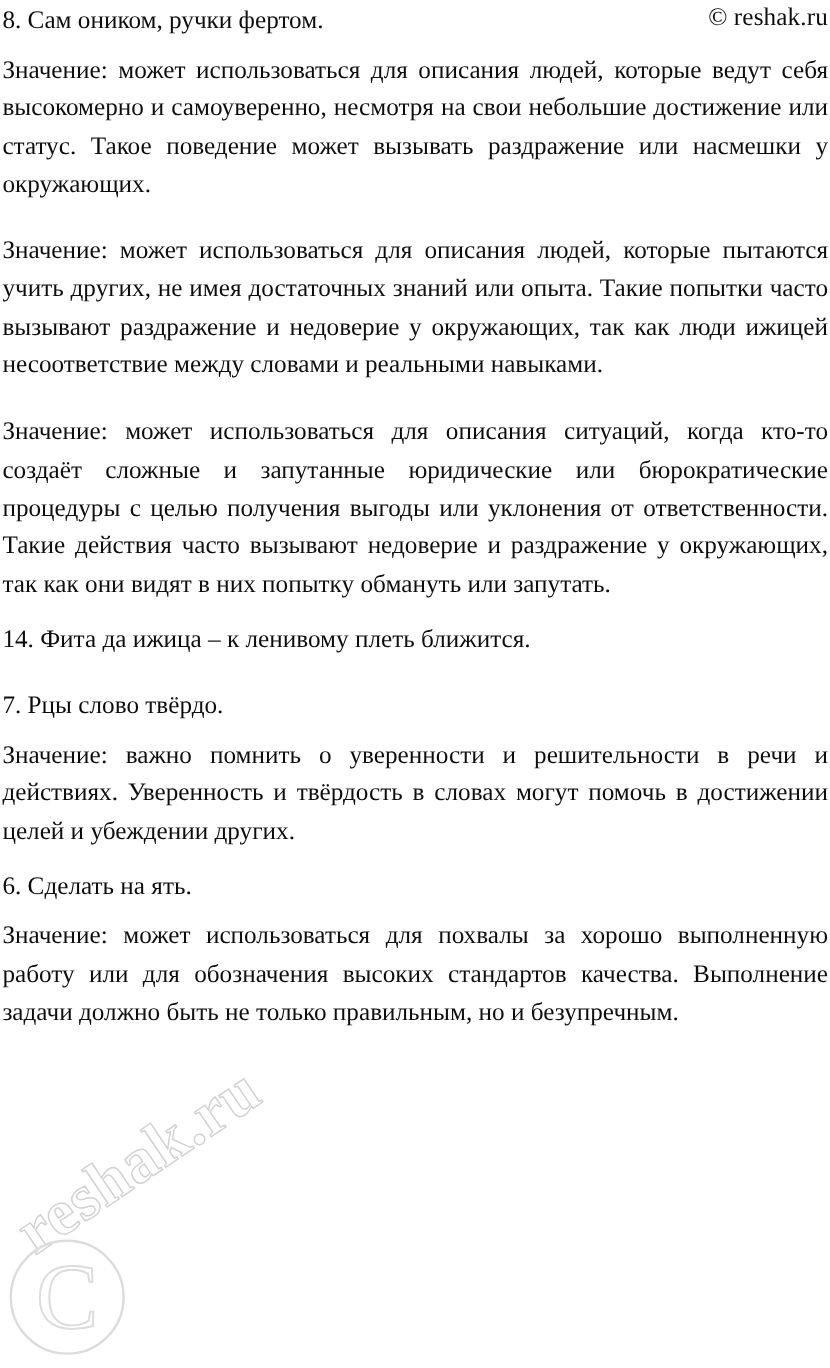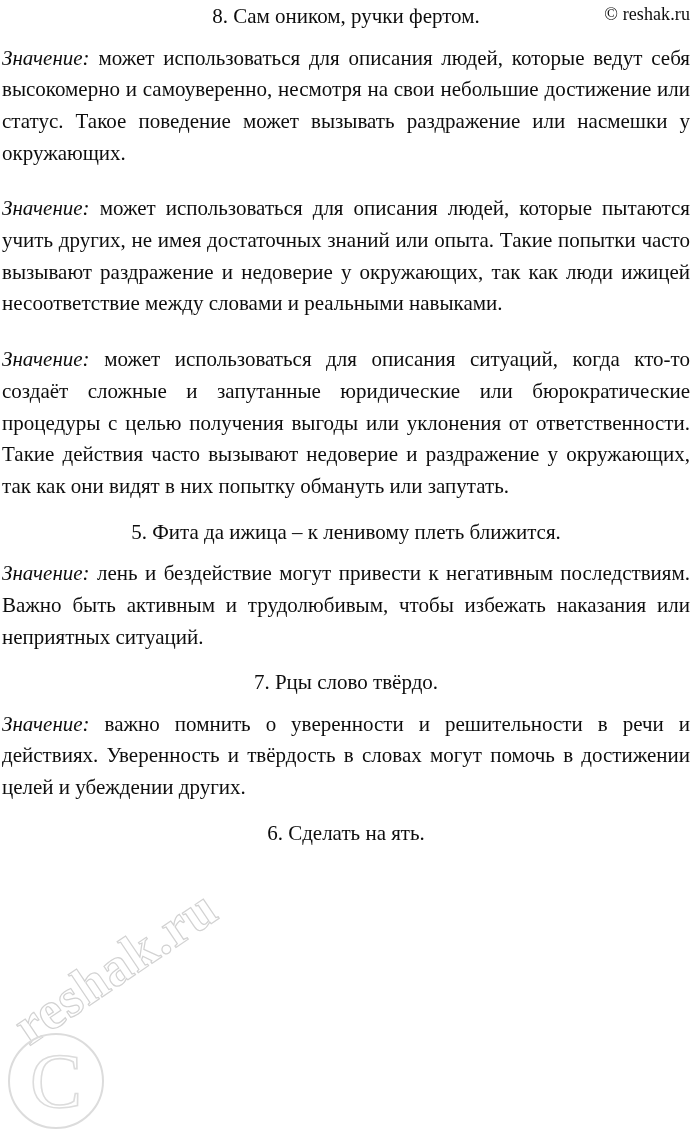--- a/index.html
+++ b/index.html
@@ -22,52 +22,51 @@
     height: 1140px;
     box-sizing: border-box;
     padding: 0 2px 0 2px;
   }
 
   
   .header {
     position: absolute;
     top: 0px;
     right: 2px;
-    font-size: 18px;
+    font-size: 21px;
     line-height: 28px;
     letter-spacing: 0.1px;
     white-space: nowrap;
   }
 
   
   .content {
     position: relative;
     z-index: 2;
     padding-top: 1px;
   }
 
   .heading {
     font-size: 21px;
     line-height: 31.5px;
-    text-align: center;
+    text-align: left;
     margin: 0;
     white-space: nowrap;
   }
 
   .para {
     font-size: 21px;
     line-height: 31.7px;
     text-align: justify;
     text-justify: inter-word;
     margin: 0;
     hyphens: manual;
   }
 
   .para .term {
-    font-style: italic;
   }
 
   .gap-after-heading { height: 10px; }
   .gap-after-para    { height: 14px; }
 
   
   .watermark {
     position: absolute;
     left: 0;
     top: 975px;
@@ -132,25 +131,25 @@
       <p class="heading">8. Сам оником, ручки фертом.</p>
       <div class="gap-after-heading"></div>
       <p class="para"><span class="term">Значение:</span><span class="body"> может использоваться для описания людей, которые ведут себя высокомерно и самоуверенно, несмотря на свои небольшие достижение или статус. Такое поведение может вызывать раздражение или насмешки у окружающих.</span></p>
       <div class="gap-after-para"></div>
       <div class="gap-after-heading"></div>
       <p class="para"><span class="term">Значение:</span><span class="body"> может использоваться для описания людей, которые пытаются учить других, не имея достаточных знаний или опыта. Такие попытки часто вызывают раздражение и недоверие у окружающих, так как люди ижицей несоответствие между словами и реальными навыками.</span></p>
       <div class="gap-after-para"></div>
       <div class="gap-after-heading"></div>
       <p class="para"><span class="term">Значение:</span><span class="body"> может использоваться для описания ситуаций, когда кто-то создаёт сложные и запутанные юридические или бюрократические процедуры с целью получения выгоды или уклонения от ответственности. Такие действия часто вызывают недоверие и раздражение у окружающих, так как они видят в них попытку обмануть или запутать.</span></p>
       <div class="gap-after-para"></div>
-      <p class="heading">5. Фита да ижица – к ленивому плеть ближится.</p>
+      <p class="heading">14. Фита да ижица – к ленивому плеть ближится.</p>
       <div class="gap-after-heading"></div>
-      <p class="para"><span class="term">Значение:</span><span class="body"> лень и бездействие могут привести к негативным последствиям. Важно быть активным и трудолюбивым, чтобы избежать наказания или неприятных ситуаций.</span></p>
       <div class="gap-after-para"></div>
       <p class="heading">7. Рцы слово твёрдо.</p>
       <div class="gap-after-heading"></div>
       <p class="para"><span class="term">Значение:</span><span class="body"> важно помнить о уверенности и решительности в речи и действиях. Уверенность и твёрдость в словах могут помочь в достижении целей и убеждении других.</span></p>
       <div class="gap-after-para"></div>
       <p class="heading">6. Сделать на ять.</p>
       <div class="gap-after-heading"></div>
+      <p class="para"><span class="term">Значение:</span><span class="body"> может использоваться для похвалы за хорошо выполненную работу или для обозначения высоких стандартов качества. Выполнение задачи должно быть не только правильным, но и безупречным.</span></p>
     </div>
 
 </div>
 
 </body></html>

